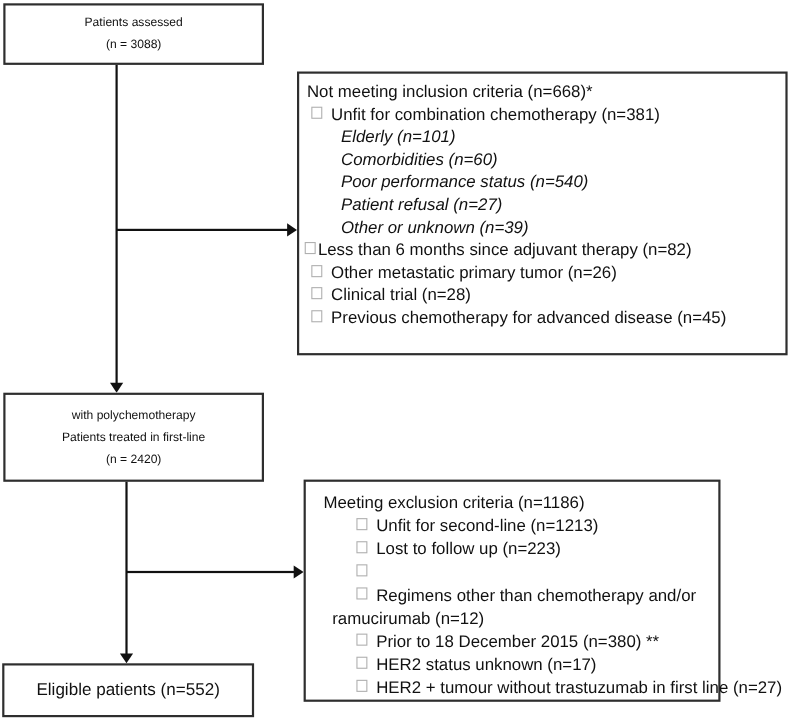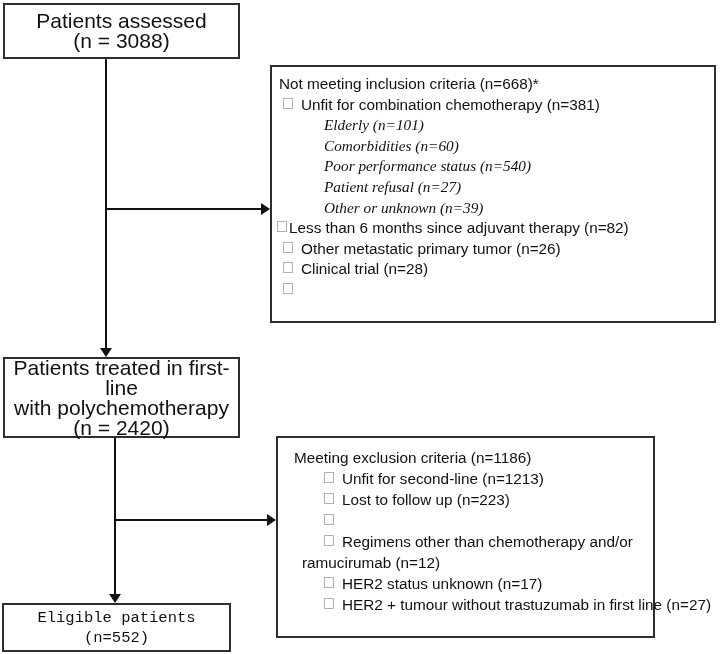--- a/index.html
+++ b/index.html
@@ -20,35 +20,35 @@
   .fbox{
     position:absolute;
     box-sizing:border-box;
     border:2px solid var(--box-border);
     background:#ffffff;
   }
   .center-box{
     display:flex;flex-direction:column;
     align-items:center;justify-content:center;
     text-align:center;
-    font-size:21px;line-height:20px;
+    font-size:11px;line-height:20px;
   }
   
   .box-assessed{left:3px;top:3px;width:237px;height:56px;}
   .box-firstline{left:3px;top:357px;width:237px;height:81px;}
-  .box-eligible{left:2px;top:603px;width:229px;height:49px;font-size:15.5px;font-family:Liberation Mono, monospace;}
+  .box-eligible{left:2px;top:603px;width:229px;height:49px;font-size:15.5px;}
   
   .box-excl1{left:270px;top:65px;width:446px;height:258px;padding-top:7px;font-size:15.3px;line-height:20.6px;}
   .box-excl2{left:276px;top:436px;width:379px;height:202px;padding-top:9px;font-size:15.3px;line-height:21px;}
   .ex-title{padding-left:7px;white-space:nowrap;}
   .box-excl2 .ex-title{padding-left:16px;}
   .item{white-space:nowrap;}
   .box-excl1 .item.cb{padding-left:11px;}
   .box-excl1 .item.cbt{padding-left:5px;}
-  .box-excl1 .item.it{padding-left:52px;font-style:italic;font-family:Liberation Serif, serif;}
+  .box-excl1 .item.it{padding-left:38px;font-style:italic;}
   .box-excl2 .item.cb{padding-left:10px;margin-left:36px;}
   .box-excl2 .item.cont{padding-left:24px;}
   .cbx{
     display:inline-block;
     width:8px;height:9px;
     border:1px solid var(--checkbox-border);
     background:#ffffff;
     margin-right:8px;
     vertical-align:1px;
   }
@@ -89,41 +89,42 @@
     <div class="ex-title">Not meeting inclusion criteria (n=668)*</div>
     <div class="item cb"><span class="cbx"></span><span>Unfit for combination chemotherapy (n=381)</span></div>
     <div class="item it"><span>Elderly (n=101)</span></div>
     <div class="item it"><span>Comorbidities (n=60)</span></div>
     <div class="item it"><span>Poor performance status (n=540)</span></div>
     <div class="item it"><span>Patient refusal (n=27)</span></div>
     <div class="item it"><span>Other or unknown (n=39)</span></div>
     <div class="item cbt"><span class="cbx"></span><span>Less than 6 months since adjuvant therapy (n=82)</span></div>
     <div class="item cb"><span class="cbx"></span><span>Other metastatic primary tumor (n=26)</span></div>
     <div class="item cb"><span class="cbx"></span><span>Clinical trial (n=28)</span></div>
-    <div class="item cb"><span class="cbx"></span></div>
+    <div class="item cb"><span class="cbx"></span><span>Previous chemotherapy for advanced disease (n=45)</span></div>
   </div>
 
   <div class="fbox center-box box-firstline">
+    <div>with polychemotherapy</div>
     <div>Patients treated in first-line</div>
-    <div>with polychemotherapy</div>
     <div>(n = 2420)</div>
   </div>
 
   <div class="vline v2"></div>
   <div class="hline h2"></div>
   <div class="ah ah-down ah-d2"></div>
   <div class="ah ah-right ah-r2"></div>
 
   <div class="fbox box-excl2">
     <div class="ex-title">Meeting exclusion criteria (n=1186)</div>
     <div class="item cb"><span class="cbx"></span><span>Unfit for second-line (n=1213)</span></div>
     <div class="item cb"><span class="cbx"></span><span>Lost to follow up (n=223)</span></div>
     <div class="item cb"><span class="cbx"></span></div>
     <div class="item cb"><span class="cbx"></span><span>Regimens other than chemotherapy and/or</span></div>
     <div class="item cont"><span>ramucirumab (n=12)</span></div>
+    <div class="item cb"><span class="cbx"></span><span>Prior to 18 December 2015 (n=380) **</span></div>
     <div class="item cb"><span class="cbx"></span><span>HER2 status unknown (n=17)</span></div>
     <div class="item cb"><span class="cbx"></span><span>HER2 + tumour without trastuzumab in first line (n=27)</span></div>
   </div>
 
   <div class="fbox center-box box-eligible">
     <div>Eligible patients (n=552)</div>
   </div>
 
 </div>
 

